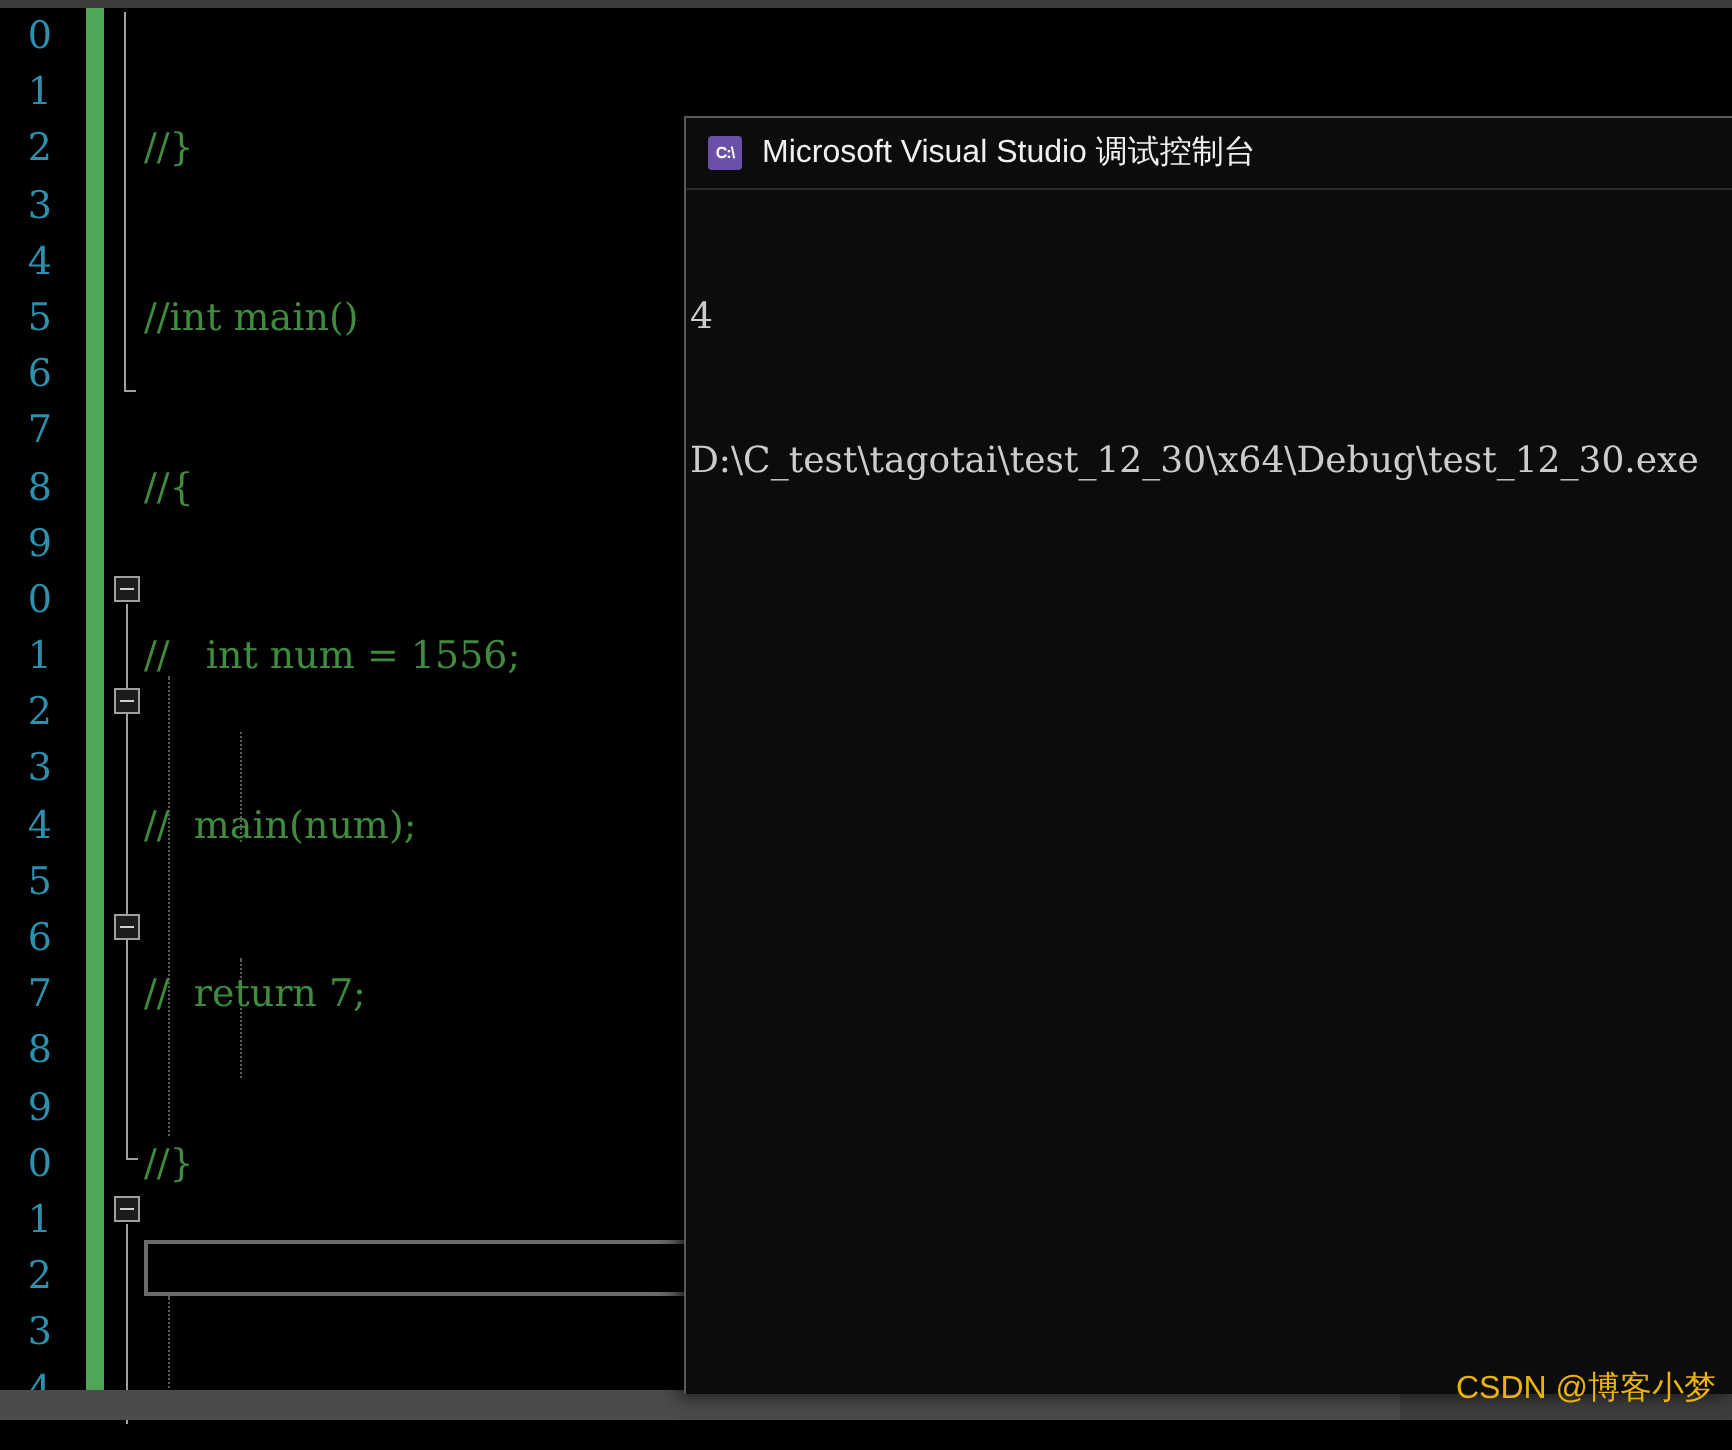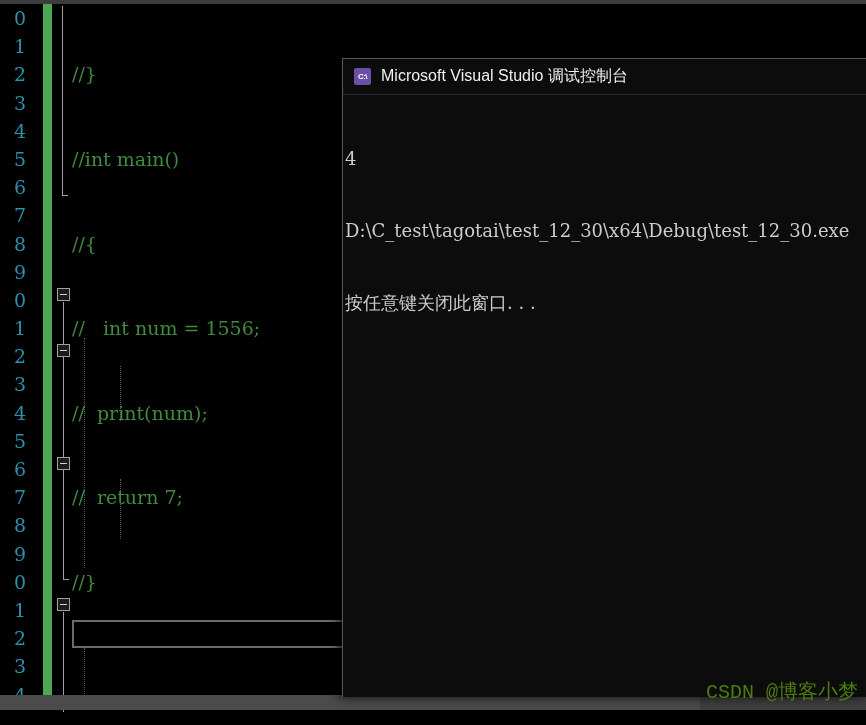--- a/index.html
+++ b/index.html
@@ -132,23 +132,23 @@
     font-size: 18px;
     line-height: 24px;
     white-space: pre;
     overflow: hidden;
     height: 600px;
   }
 
   
   .watermark {
     position: absolute; right: 8px; bottom: 20px;
-    color: #4d7c0f;
-    font-family: Liberation Mono, monospace;
-    font-size: 20px;
+    color: #eab308;
+    font-family: Liberation Sans, sans-serif;
+    font-size: 16px;
     white-space: nowrap;
   }
 </style>
 </head>
 <body>
 
 <div id="root">
 
   <div class="editor">
 
@@ -205,21 +205,21 @@
     <div class="indent-guide" style="left:84px; top:338px; height:230px;"></div>
     <div class="indent-guide" style="left:84px; top:648px; height:62px;"></div>
     <div class="indent-guide" style="left:120px; top:366px; height:55px;"></div>
     <div class="indent-guide" style="left:120px; top:479px; height:60px;"></div>
 
     <div class="code">
       <div class="row"><span class="tok-cm">//}</span></div>
       <div class="row"><span class="tok-cm">//int main()</span></div>
       <div class="row"><span class="tok-cm">//{</span></div>
       <div class="row"><span class="tok-cm">//   int num = 1556;</span></div>
-      <div class="row"><span class="tok-cm">//  print(num);</span></div>
+      <div class="row"><span class="tok-cm">//  main(num);</span></div>
       <div class="row"><span class="tok-cm">//  return 7;</span></div>
       <div class="row"><span class="tok-cm">//}</span></div>
       <div class="row"><span></span></div>
 
       
 
       
 
       
 
@@ -255,19 +255,18 @@
   </div>
 
   <div class="console">
     <div class="console-title">
       <div class="console-icon">C:\</div>
       <div class="console-title-text">Microsoft Visual Studio 调试控制台</div>
     </div>
     <div class="console-body">
       <div>4</div>
       <div>D:\C_test\tagotai\test_12_30\x64\Debug\test_12_30.exe</div>
-      <div>按任意键关闭此窗口. . .</div>
     </div>
   </div>
 
   <div class="watermark">CSDN @博客小梦</div>
 
 </div>
 
 </body></html>

